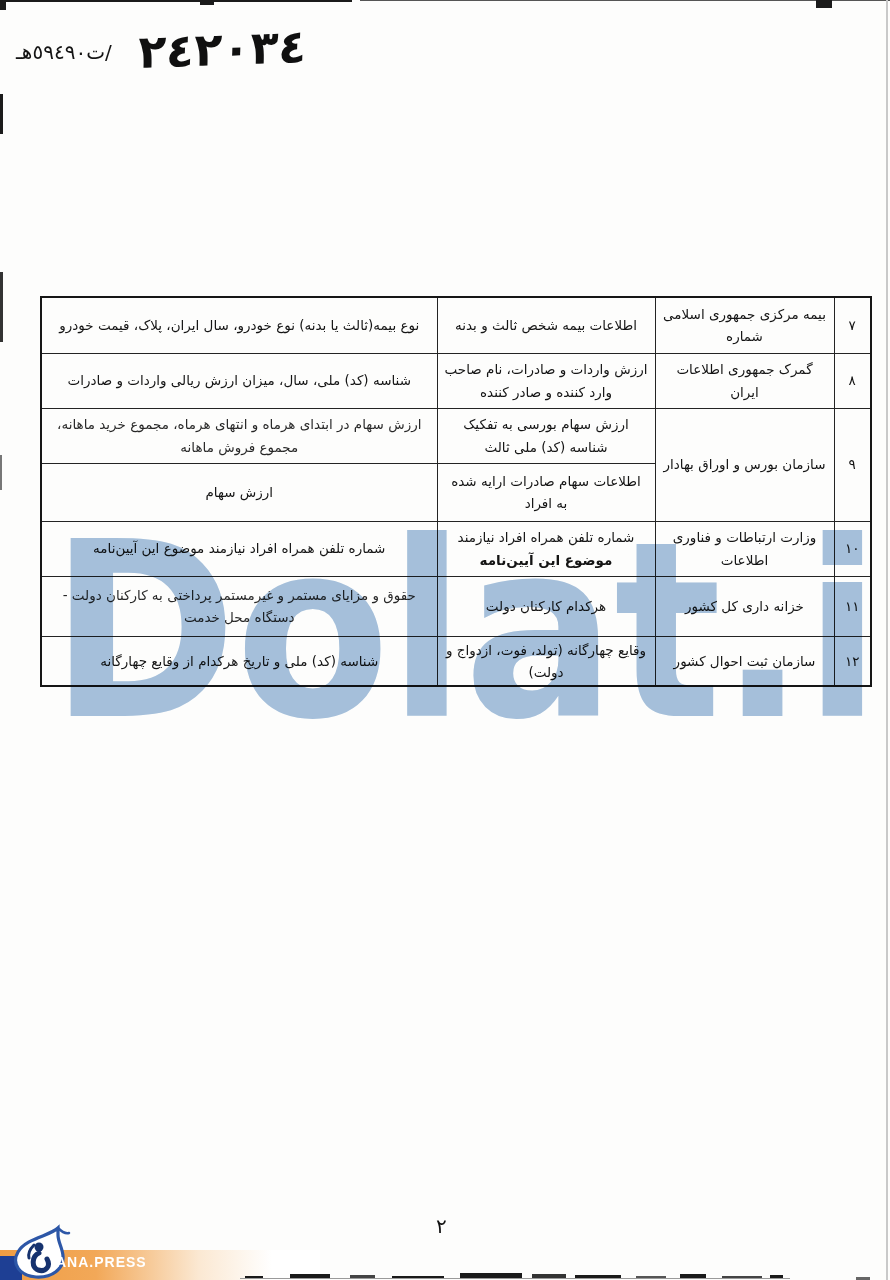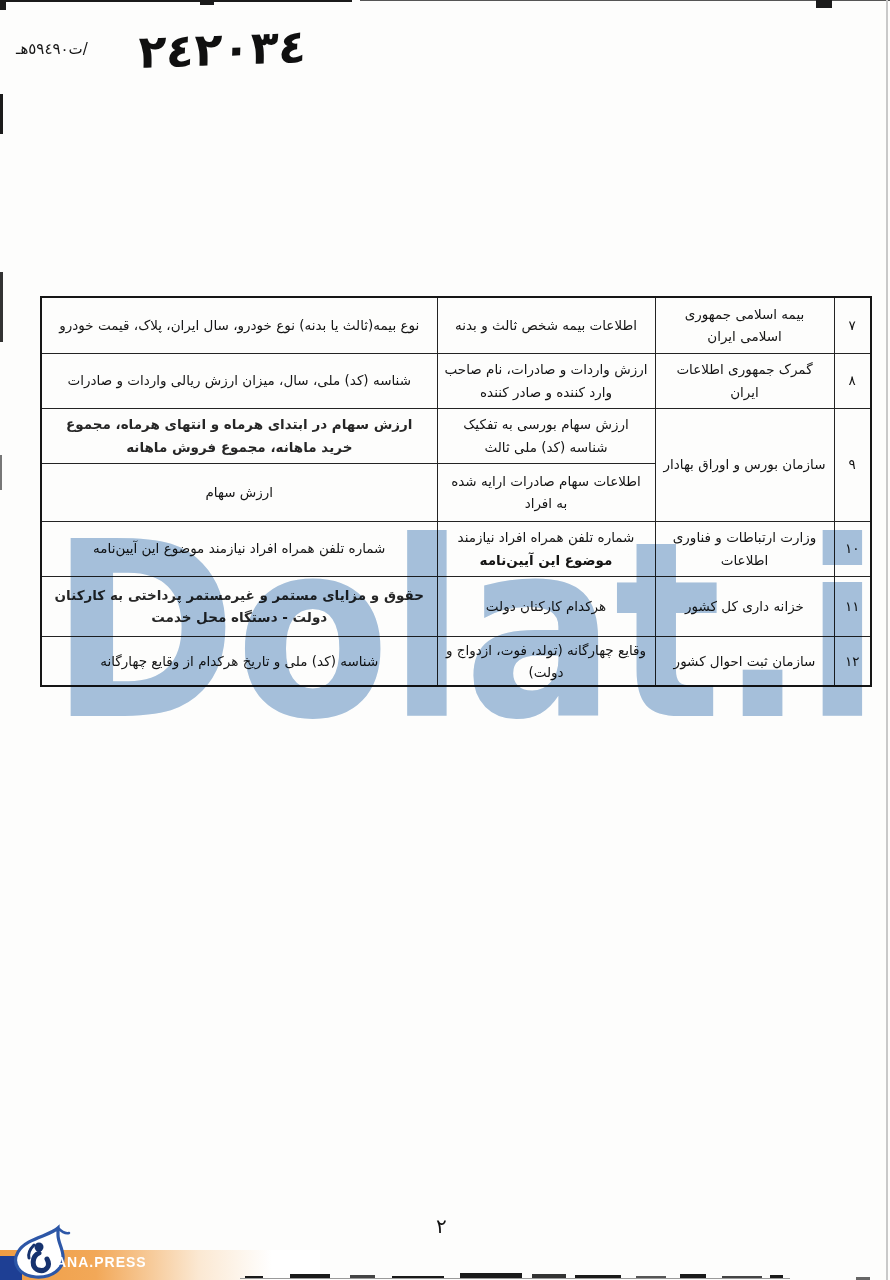--- a/index.html
+++ b/index.html
@@ -5,34 +5,34 @@
   html,body{margin:0;padding:0;}
   body{width:890px;height:1280px;position:relative;background:#fcfcfb;overflow:hidden;
        font-family:"DejaVu Sans",sans-serif;}
   .page{position:absolute;inset:0;background:#fdfdfc;}
 
   
   .artifact{position:absolute;background:#1b1b1b;}
   .edge-right{position:absolute;left:886px;top:0;width:2px;height:1280px;background:#c9c9c9;}
 
   
-  .ref-number{position:absolute;left:16px;top:40px;width:120px;font-size:15px;color:#141414;
+  .ref-number{position:absolute;left:16px;top:40px;width:120px;font-size:20px;color:#141414;
               direction:rtl;text-align:left;letter-spacing:0.5px;}
   .handwritten{position:absolute;left:138px;top:22px;font-size:46px;font-weight:bold;color:#101010;
                letter-spacing:6px;transform:rotate(-2deg) skewX(-4deg);direction:rtl;}
 
   
   table.doc{position:absolute;left:40px;top:296px;width:830px;border-collapse:collapse;
             table-layout:fixed;direction:rtl;border:2px solid #161616;}
   table.doc td{border:1.5px solid #242424;text-align:center;vertical-align:middle;
                padding:2px 7px;font-size:13.5px;line-height:1.65;color:#141414;overflow:hidden;}
   td.c-num{font-size:15px;}
   td.c-details{font-size:13px;}
   .bold{font-weight:bold;}
-  .semibold{font-weight:bold;opacity:.92;}
+  .semibold{font-weight:normal;opacity:.92;}
   .underline{text-underline-offset:3px;}
 
   
   .watermark{position:absolute;left:50px;top:509px;font-size:245px;font-weight:bold;
              line-height:245px;letter-spacing:-2px;white-space:nowrap;color:#a6c1dd;
              transform:scaleX(0.92);transform-origin:0 0;mix-blend-mode:multiply;
              z-index:6;pointer-events:none;}
 
   
   .page-number{position:absolute;left:436px;top:1214px;font-size:20px;color:#111;}
@@ -69,21 +69,21 @@
   <table class="doc">
     <colgroup>
       <col style="width:37px">
         <col style="width:179px">
         <col style="width:218px">
         <col style="width:396px">
     </colgroup>
     <tbody>
       <tr style="height:56px">
         <td class="c-num">۷</td>
-        <td>بیمه اسلامی جمهوری اسلامی ایران</td>
+        <td>بیمه مرکزی جمهوری اسلامی شماره</td>
         <td>اطلاعات بیمه شخص ثالث و بدنه</td>
         <td class="c-details">نوع بیمه(ثالث یا بدنه) نوع خودرو، سال ایران، پلاک، قیمت خودرو</td>
       </tr>
       <tr style="height:55px">
         <td class="c-num">۸</td>
         <td>گمرک جمهوری اطلاعات ایران</td>
         <td>ارزش واردات و صادرات، نام صاحب وارد کننده و صادر کننده</td>
         <td class="c-details">شناسه (کد) ملی، سال، میزان ارزش ریالی واردات و صادرات</td>
       </tr>
       <tr style="height:55px">

